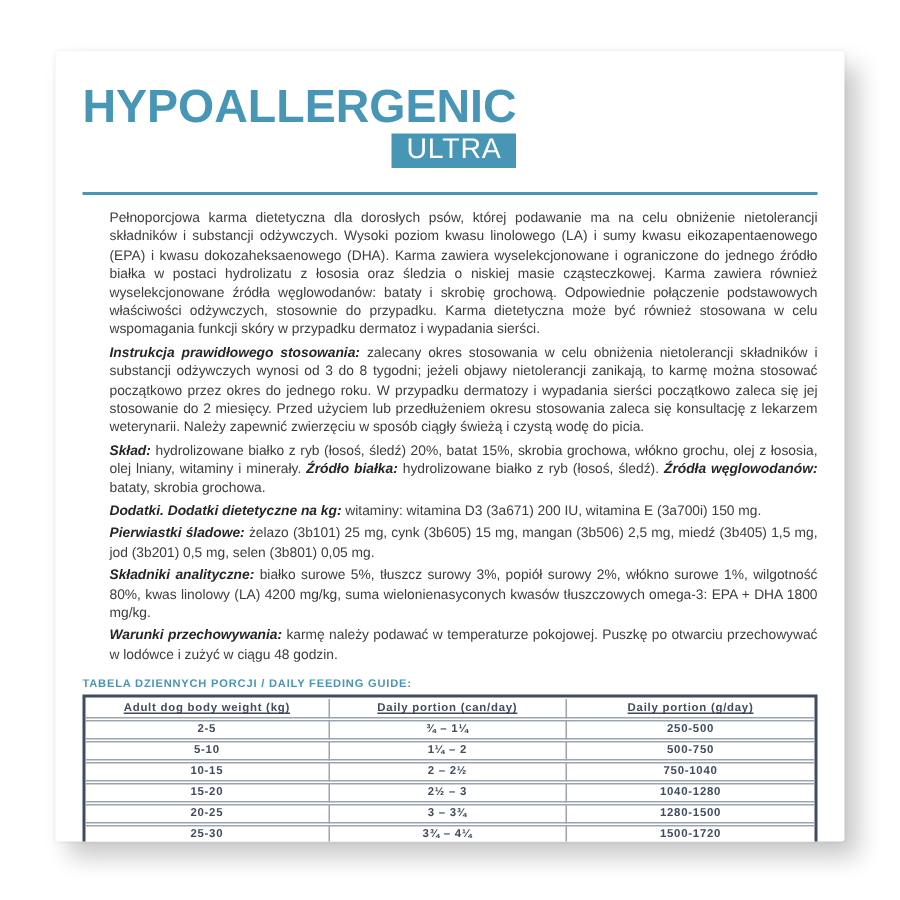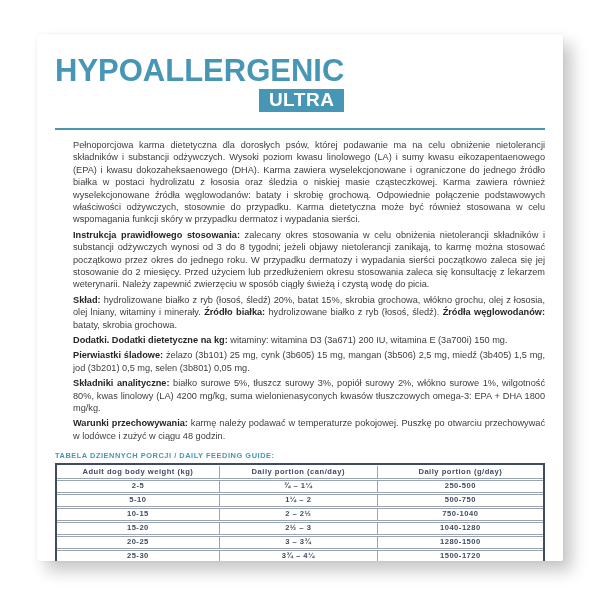--- a/index.html
+++ b/index.html
@@ -18,45 +18,45 @@
   }
   .brand { display: inline-block; text-align: right; }
   .brand-title {
     margin: 0; font-size: 31px; line-height: 1.0; font-weight: 800;
     letter-spacing: 0px; color: var(--accent, #4896b5);
     font-family: "Liberation Sans", sans-serif;
   }
   .badge-row { display: flex; justify-content: flex-end; margin-top: 3px; }
   .ultra-badge {
     background: var(--accent, #4896b5); color: #ffffff;
-    font-size: 19px; font-weight: 700; letter-spacing: 0.5px;
+    font-size: 19px; font-weight: 400; letter-spacing: 0.5px;
     padding: 1px 10px 2px 10px; line-height: 1.05;
   }
   .divider { height: 2px; background: var(--accent, #4896b5); margin: 16px 0 9px 0; }
   .copy p {
     margin: 0 0 3px 18px; font-size: 9.2px; line-height: 12.4px;
     text-align: justify; color: #3d3d3d;
   }
-  .copy b { color: #262626; }
+  .copy b { color: #262626; font-style: italic; }
   .tbl-heading {
     color: var(--accent, #4896b5); font-size: 7.4px; font-weight: 700;
     letter-spacing: 0.55px; margin: 9px 0 3px 0;
   }
   table.feed {
     width: 100%; border: 2px solid var(--ink, #3f4c60);
     border-collapse: separate; border-spacing: 0 1px; background: #fff;
   }
   table.feed th, table.feed td {
     text-align: center; font-size: 7.6px; line-height: 8.5px;
     font-weight: 700; letter-spacing: 0.5px; color: var(--ink, #3f4c60);
     padding: 1px 2px 1.5px 2px;
     border-bottom: 1px solid #9ba4b1;
   }
   table.feed td { border-top: 1px solid #9ba4b1; }
-  table.feed th { border-top: none; padding-top: 2px; }
+  table.feed th { border-top: none; padding-top: 2px; text-decoration: underline; }
   table.feed th:not(:last-child), table.feed td:not(:last-child) { border-right: 1px solid #9ba4b1; }
   table.feed col.c1 { width: 33.5%; } table.feed col.c2 { width: 32.5%; } table.feed col.c3 { width: 34%; }
 </style>
 </head>
 <body>
 
 <div class="card">
 
   <div class="brand">
     <h1 class="brand-title">HYPOALLERGENIC</h1>

